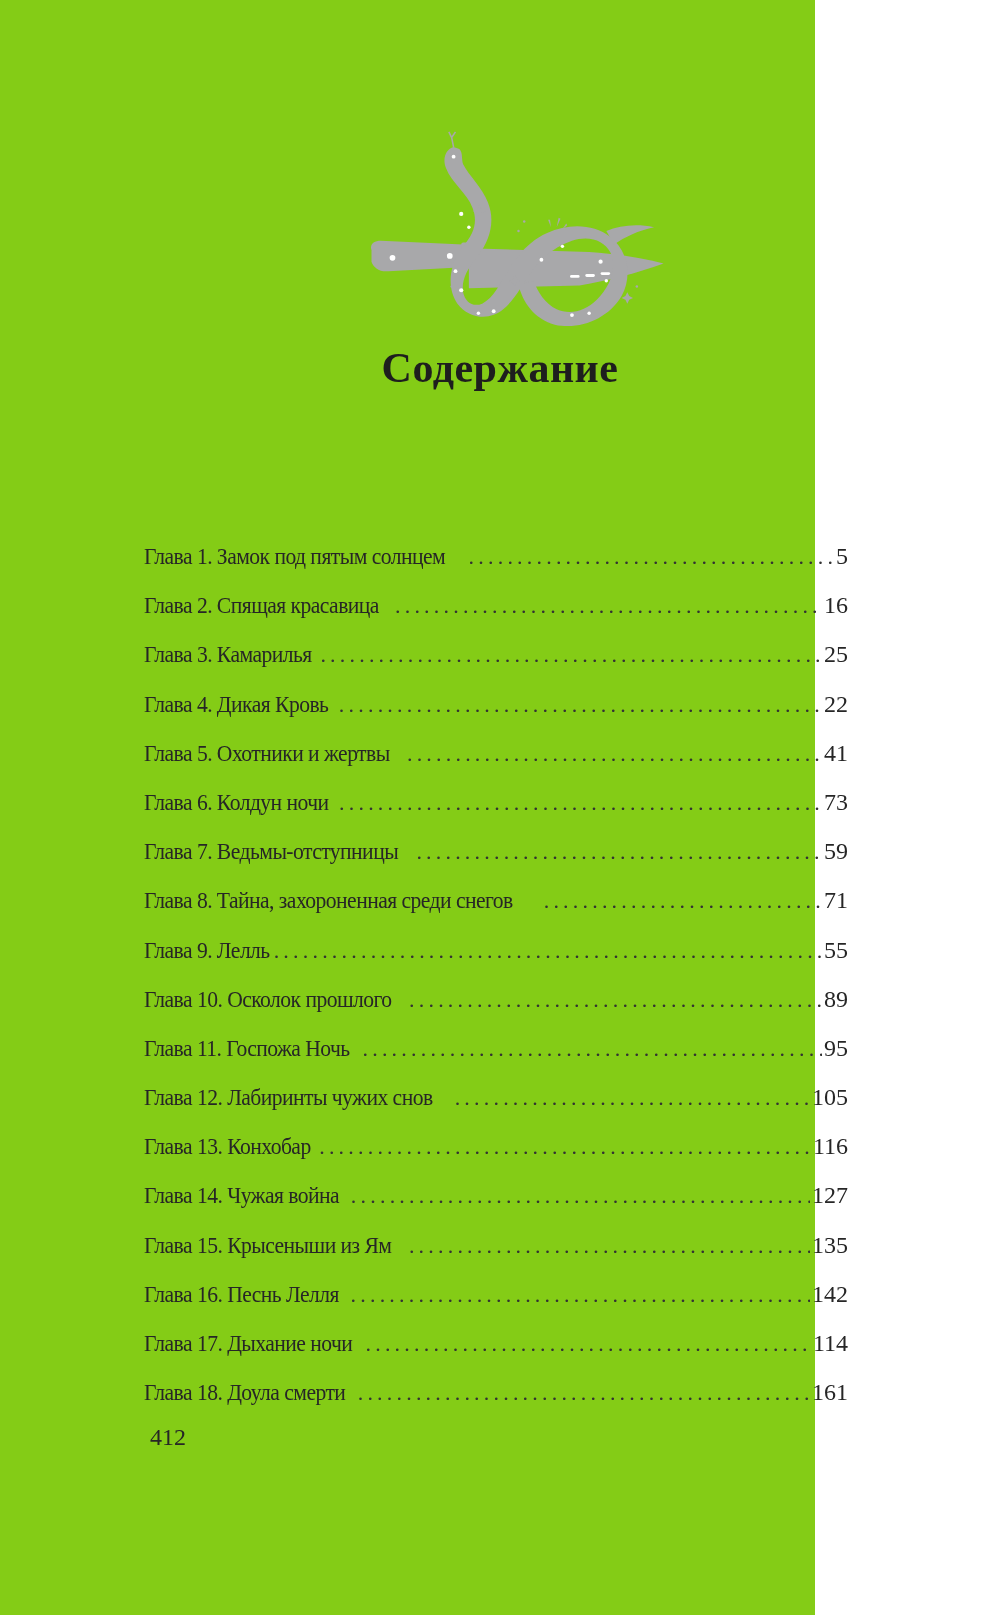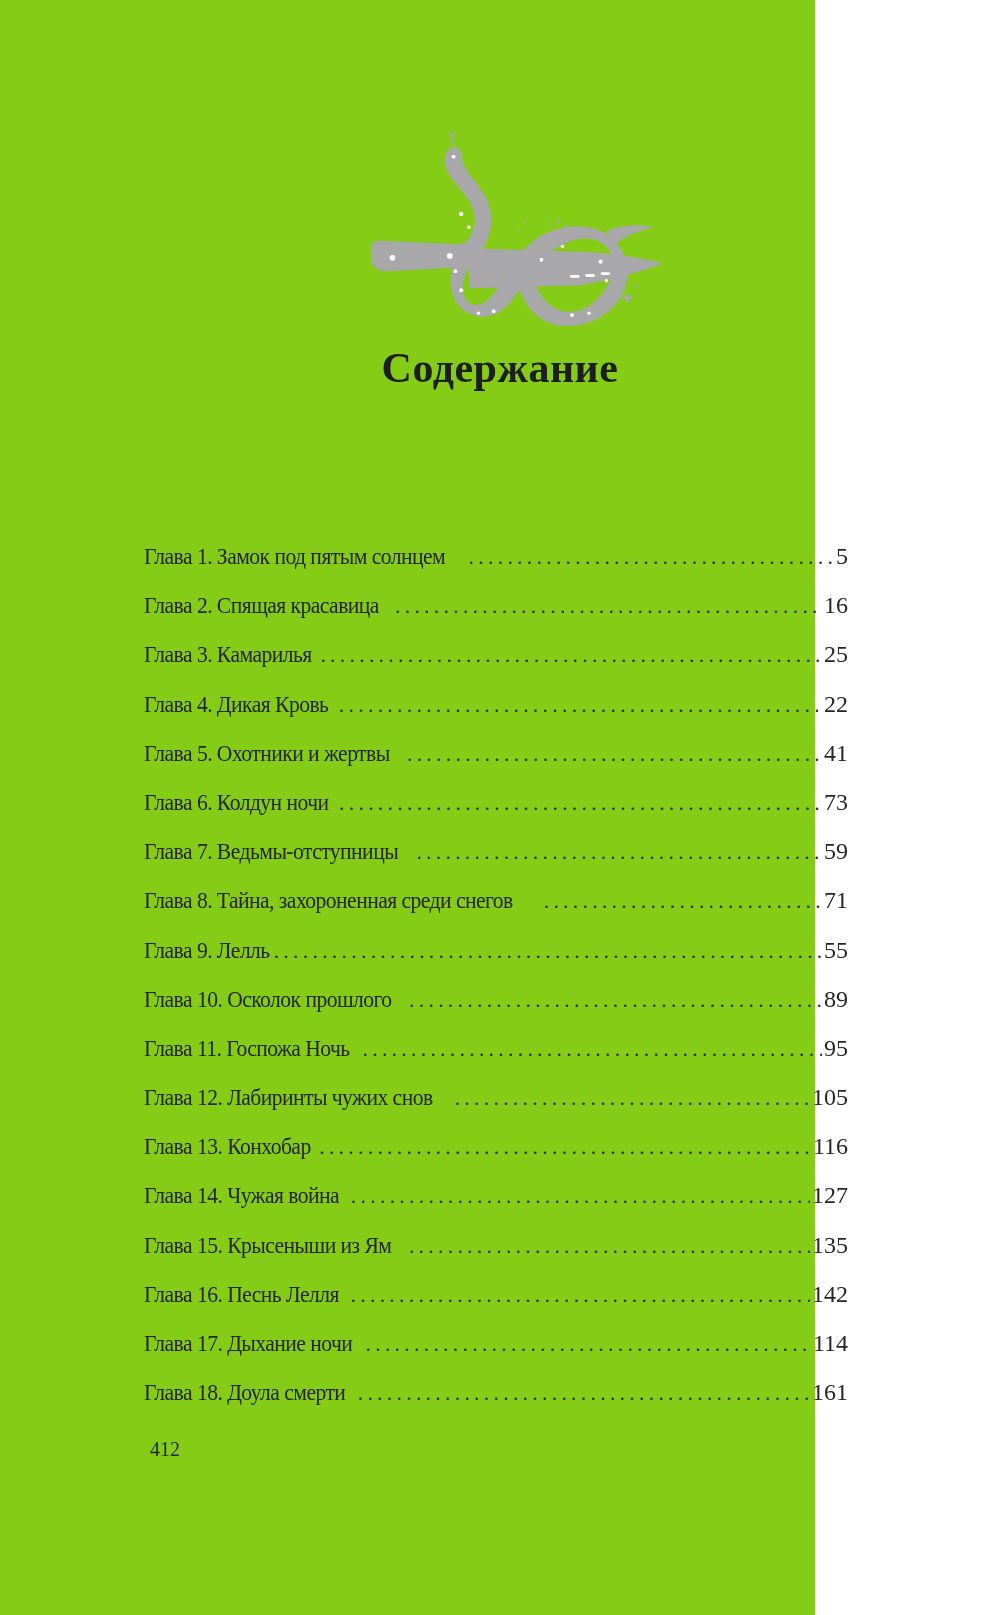--- a/index.html
+++ b/index.html
@@ -76,23 +76,22 @@
   .toc-page {
     flex: 0 0 auto;
     text-align: right;
     white-space: nowrap;
     font-size: 24px;
   }
   .folio {
     position: absolute;
     left: 150px;
     top: 1424px;
-    font-size: 20px;
+    font-size: 24px;
     color: #262626;
-    margin-top: 14px;
   }
 </style>
 </head>
 <body>
 
 <div class="page">
 
   <svg class="emblem" viewBox="0 0 330 220" xmlns="http://www.w3.org/2000/svg">
     <g fill="#a8a8aa">
 

